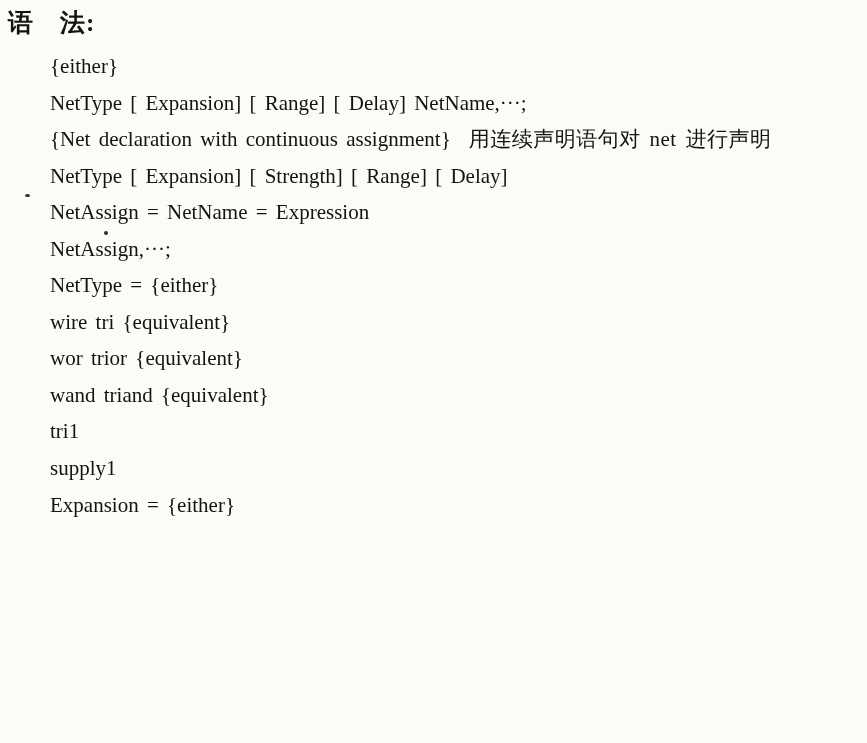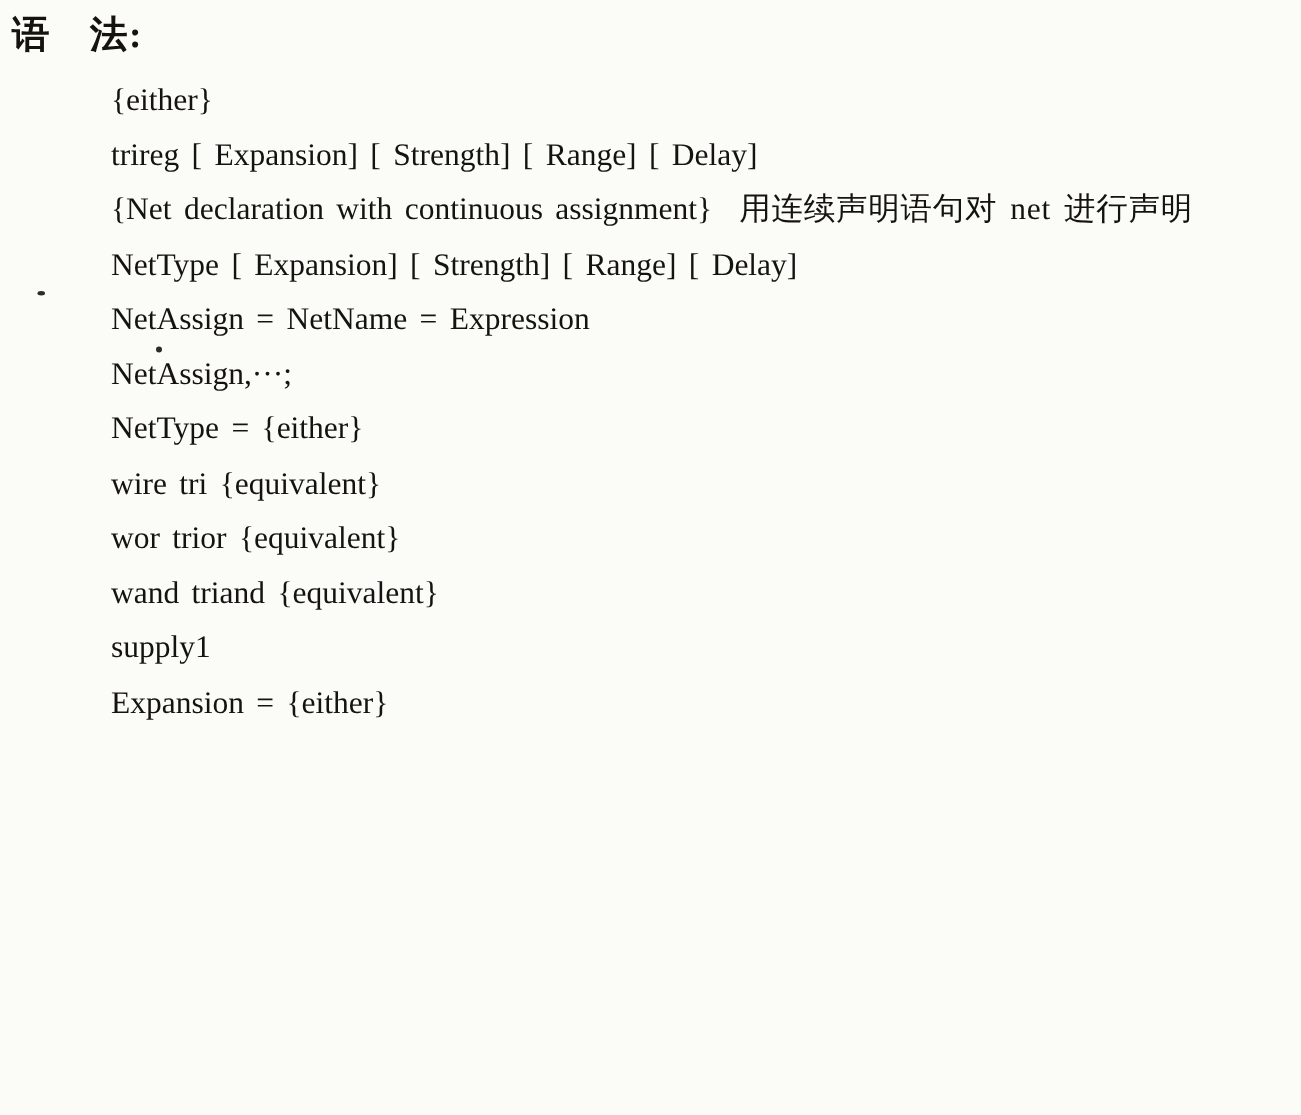--- a/index.html
+++ b/index.html
@@ -26,21 +26,20 @@
     font-size: 25px;
     font-weight: bold;
     letter-spacing: 1px;
     white-space: pre;
   }
   .lines {
     position: absolute;
     left: 50px;
     top: 48px;
     right: 0;
-    margin-left: 24px;
   }
   .code-line {
     height: 36.55px;
     line-height: 36.55px;
     font-size: 21px;
     white-space: pre;
     word-spacing: 3px;
   }
   .code-text {
     display: inline-block;
@@ -66,41 +65,42 @@
 <body>
 
 <div class="page">
 
   <div class="heading">语　法:</div>
 
   <div class="lines">
 
     <div class="code-line"><span class="code-text">{either}</span></div>
 
+    <div class="code-line"><span class="code-text">NetType [ Expansion] [ Range] [ Delay] NetName,···;</span></div>
 
-    <div class="code-line"><span class="code-text">trireg [ Expansion] [ Strength] [ Range] [ Delay]</span></div>
 
 
     <div class="code-line"><span class="code-text">{Net declaration with continuous assignment}</span><span class="annotation">用连续声明语句对 net 进行声明</span></div>
 
     <div class="code-line"><span class="code-text">NetType [ Expansion] [ Strength] [ Range] [ Delay]</span></div>
 
     <div class="code-line"><span class="code-text">NetAssign = NetName = Expression</span></div>
 
     <div class="code-line"><span class="code-text">NetAssign,···;</span></div>
 
     <div class="code-line"><span class="code-text">NetType = {either}</span></div>
 
     <div class="code-line"><span class="code-text">wire tri {equivalent}</span></div>
 
     <div class="code-line"><span class="code-text">wor trior {equivalent}</span></div>
 
     <div class="code-line"><span class="code-text">wand triand {equivalent}</span></div>
 
 
+    <div class="code-line"><span class="code-text">tri1</span></div>
 
 
     <div class="code-line"><span class="code-text">supply1</span></div>
 
     <div class="code-line"><span class="code-text">Expansion = {either}</span></div>
 
 
 
   </div>
 

